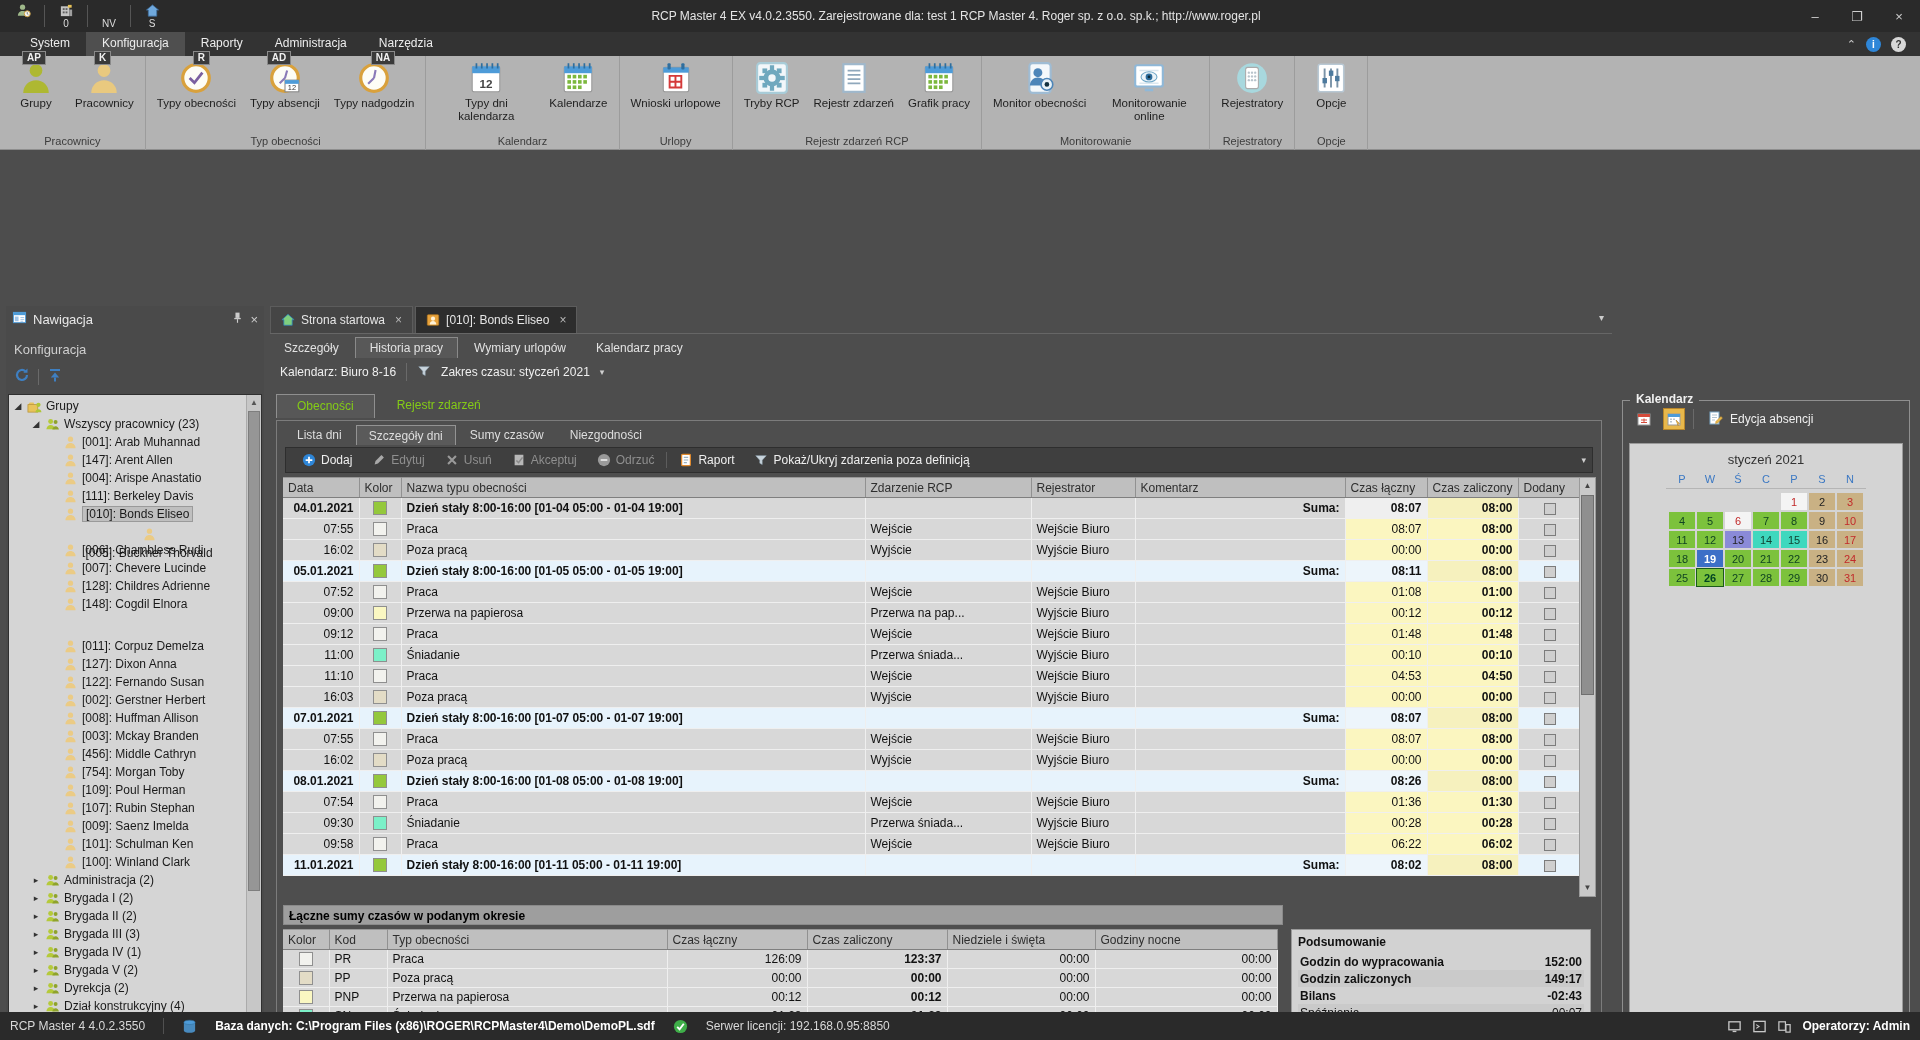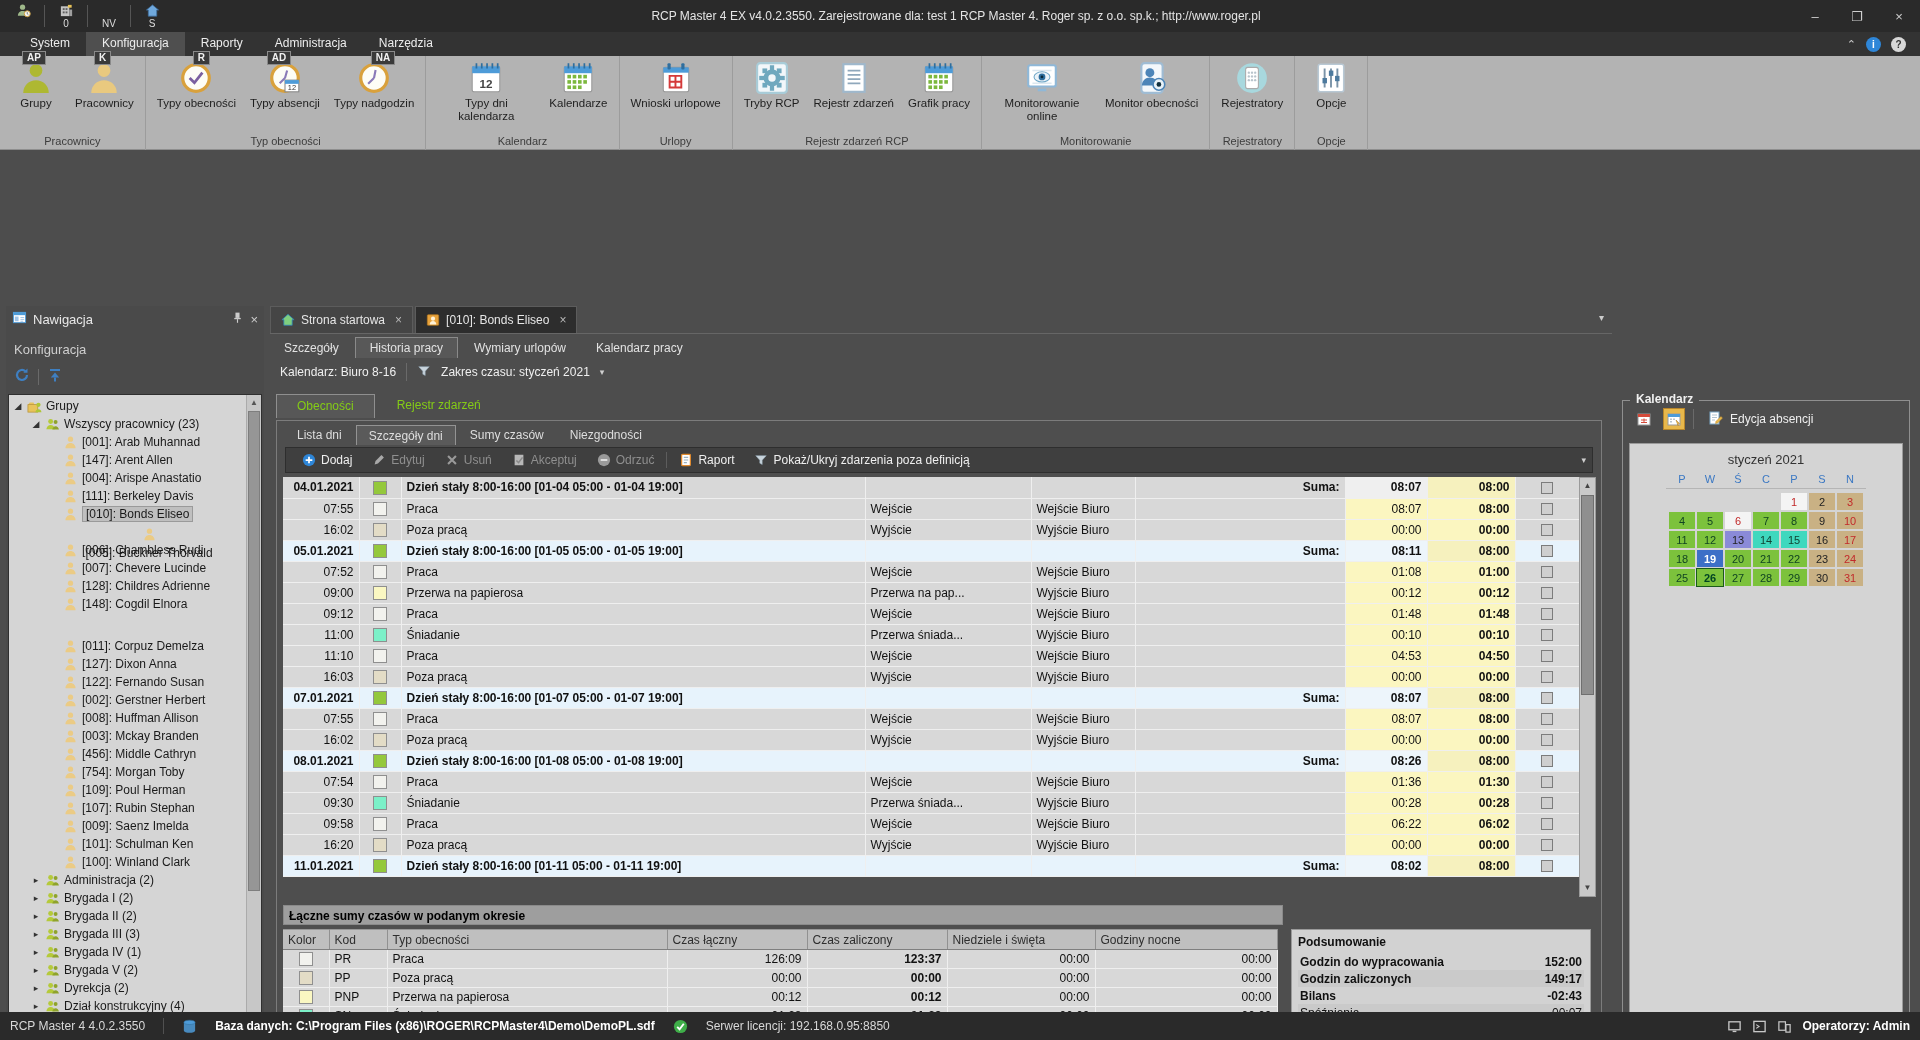--- a/index.html
+++ b/index.html
@@ -395,41 +395,41 @@
           <span class="rlabel">Grafik pracy</span>
         </div>
      </div>
      <div class="rglabel">Rejestr zdarzeń RCP</div>
    </div>
     <div class="rgroup">
      <div class="rbtns">
         <div class="rbtn">
           <span class="ricon">
             <svg viewBox="0 0 32 32">
+              <rect x="6" y="2" width="20" height="28" rx="3" fill="#F4F8FB" stroke="#9FBCD4" stroke-width="2"></rect>
+              <circle cx="14" cy="11" r="4.2" fill="#4D85B8"></circle>
+              <path d="M6.5 23c0-4.2 3.4-7.5 7.5-7.5s7.5 3.3 7.5 7.5z" fill="#4D85B8"></path>
+              <circle cx="22.5" cy="22" r="5.5" fill="#E8F2F8" stroke="#4D85B8" stroke-width="1.5"></circle>
+              <circle cx="22.5" cy="22" r="2.2" fill="#12303F"></circle>
+            </svg>
+          </span>
+          <span class="rlabel">Monitor obecności</span>
+        </div>
+        <div class="rbtn">
+          <span class="ricon">
+            <svg viewBox="0 0 32 32">
               <rect x="3" y="4" width="26" height="20" rx="2" fill="#FFF" stroke="#8FB8D8" stroke-width="2"></rect>
               <path d="M7 9h18M7 21h18" stroke="#DCE8F0" stroke-width="1.5"></path>
               <ellipse cx="16" cy="15" rx="7.5" ry="4.8" fill="#EAF3F9" stroke="#6FA7C7"></ellipse>
               <circle cx="16" cy="15" r="3.2" fill="#2E6E9E"></circle>
               <circle cx="16" cy="15" r="1.3" fill="#0A2A3A"></circle>
               <rect x="12" y="26" width="8" height="2.5" fill="#8FB8D8"></rect>
             </svg>
           </span>
           <span class="rlabel">Monitorowanie online</span>
-        </div>
-        <div class="rbtn">
-          <span class="ricon">
-            <svg viewBox="0 0 32 32">
-              <rect x="6" y="2" width="20" height="28" rx="3" fill="#F4F8FB" stroke="#9FBCD4" stroke-width="2"></rect>
-              <circle cx="14" cy="11" r="4.2" fill="#4D85B8"></circle>
-              <path d="M6.5 23c0-4.2 3.4-7.5 7.5-7.5s7.5 3.3 7.5 7.5z" fill="#4D85B8"></path>
-              <circle cx="22.5" cy="22" r="5.5" fill="#E8F2F8" stroke="#4D85B8" stroke-width="1.5"></circle>
-              <circle cx="22.5" cy="22" r="2.2" fill="#12303F"></circle>
-            </svg>
-          </span>
-          <span class="rlabel">Monitor obecności</span>
         </div>
      </div>
      <div class="rglabel">Monitorowanie</div>
    </div>
     <div class="rgroup">
      <div class="rbtns">
         <div class="rbtn">
           <span class="ricon">
             <svg viewBox="0 0 32 32">
               <circle cx="16" cy="16" r="14" fill="#A8D8DE"></circle>
@@ -1022,20 +1022,31 @@
               <col style="width:42px">
               <col style="width:464px">
               <col style="width:166px">
               <col style="width:104px">
               <col style="width:210px">
               <col style="width:82px">
               <col style="width:88px">
               <col style="width:64px">
             </colgroup>
             <tbody>
+              <tr>
+                <th>Data</th>
+                <th>Kolor</th>
+                <th>Nazwa typu obecności</th>
+                <th>Zdarzenie RCP</th>
+                <th>Rejestrator</th>
+                <th>Komentarz</th>
+                <th>Czas łączny</th>
+                <th>Czas zaliczony</th>
+                <th>Dodany</th>
+              </tr>
               <tr class="day focus">
     <td class="num">04.01.2021</td>
     <td class="center"><span class="sq" style="background:#94C83C"></span></td>
     <td>Dzień stały 8:00-16:00 [01-04 05:00 - 01-04 19:00]</td>
     <td></td>
     <td></td>
     <td class="num">Suma:</td>
     <td class="c-total">08:07</td>
     <td class="c-count">08:00</td>
     <td class="center"><span class="cb"></span></td>
@@ -1207,31 +1218,20 @@
   </tr>
               <tr class="">
     <td class="num">09:58</td>
     <td class="center"><span class="sq" style="background:#F2F2EE"></span></td>
     <td>Praca</td>
     <td>Wejście</td>
     <td>Wejście Biuro</td>
     <td class="num"></td>
     <td class="c-total">06:22</td>
     <td class="c-count">06:02</td>
-    <td class="center"><span class="cb"></span></td>
-  </tr>
-              <tr class="">
-    <td class="num">16:20</td>
-    <td class="center"><span class="sq" style="background:#E3DCC6"></span></td>
-    <td>Poza pracą</td>
-    <td>Wyjście</td>
-    <td>Wyjście Biuro</td>
-    <td class="num"></td>
-    <td class="c-total">00:00</td>
-    <td class="c-count">00:00</td>
     <td class="center"><span class="cb"></span></td>
   </tr>
               <tr class="day">
     <td class="num">11.01.2021</td>
     <td class="center"><span class="sq" style="background:#94C83C"></span></td>
     <td>Dzień stały 8:00-16:00 [01-11 05:00 - 01-11 19:00]</td>
     <td></td>
     <td></td>
     <td class="num">Suma:</td>
     <td class="c-total">08:02</td>

